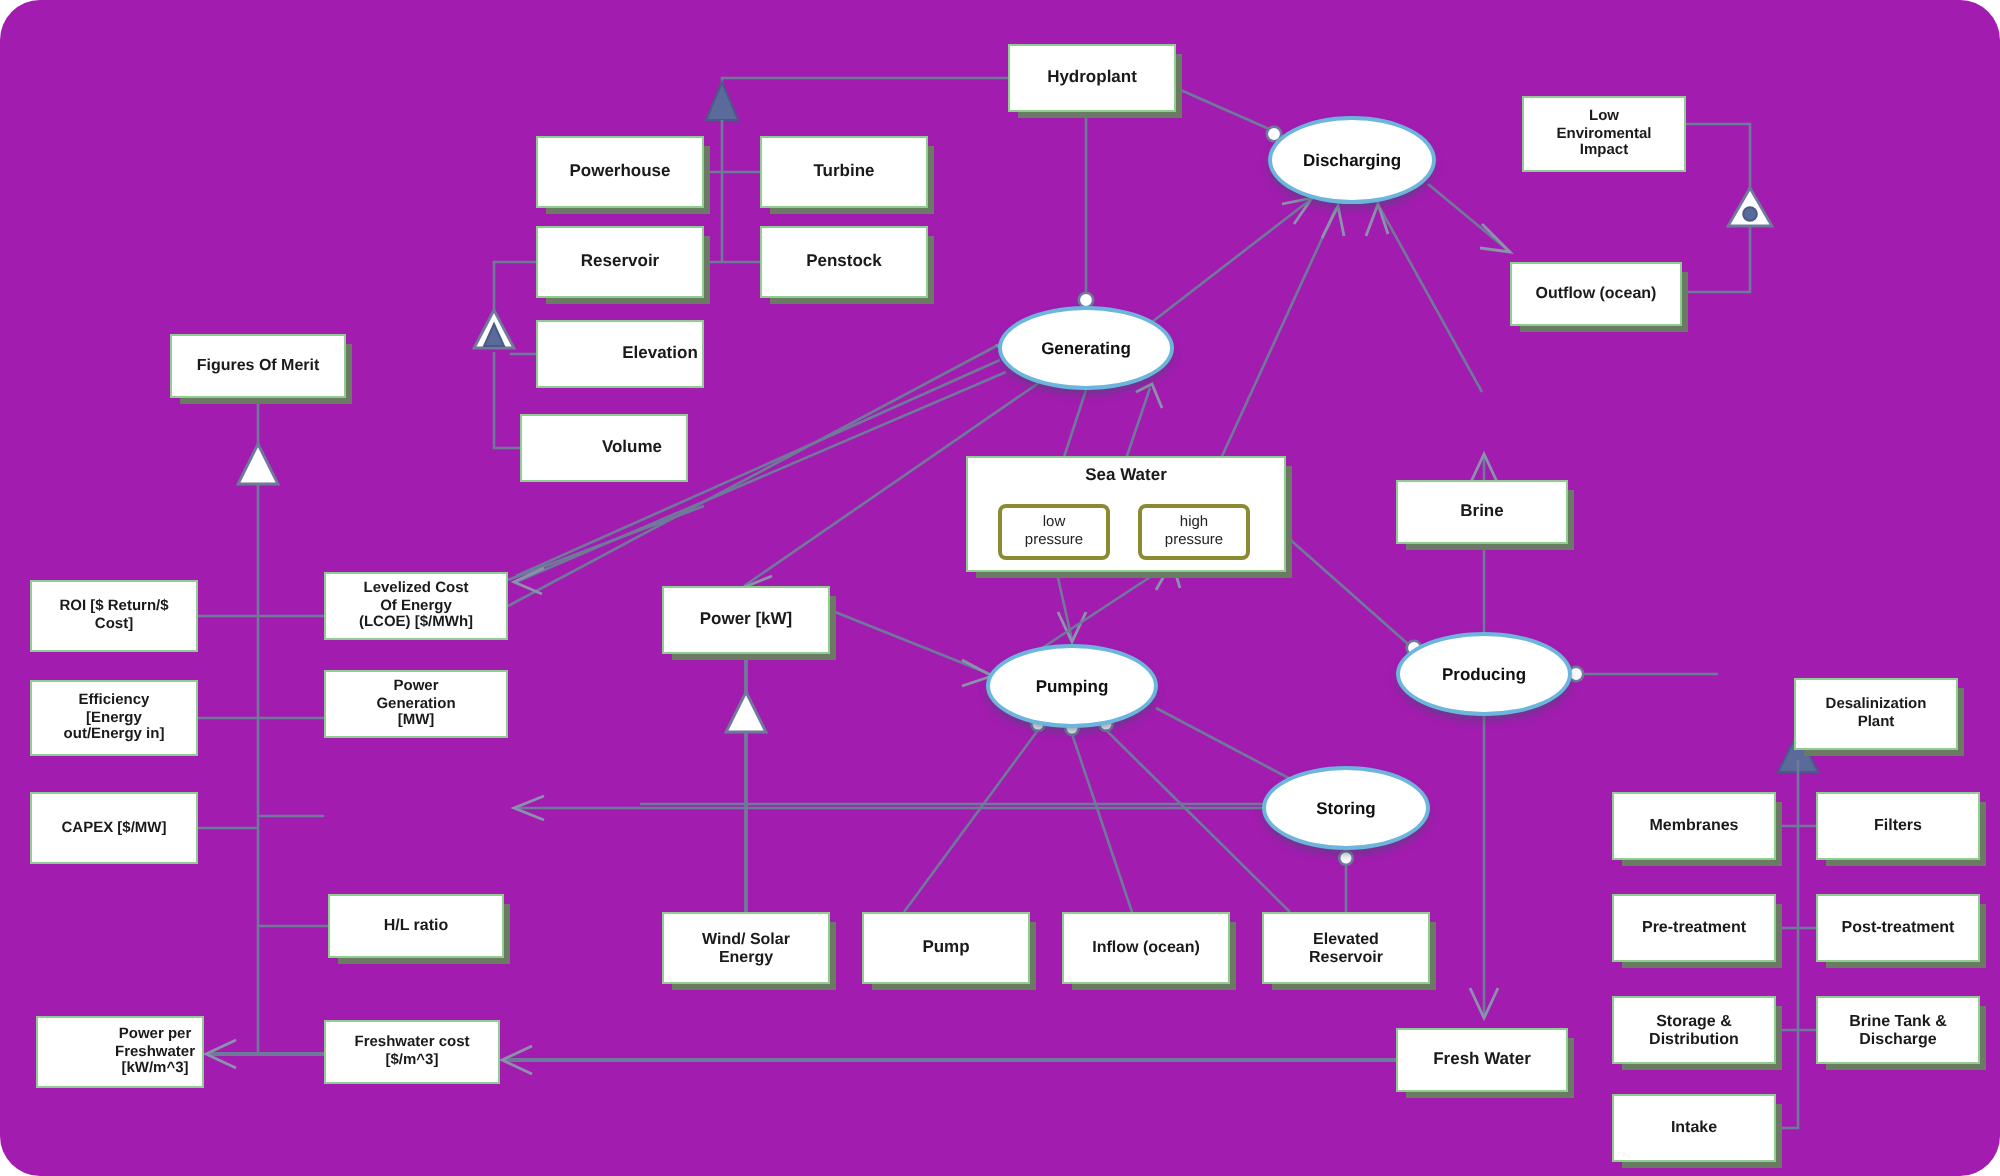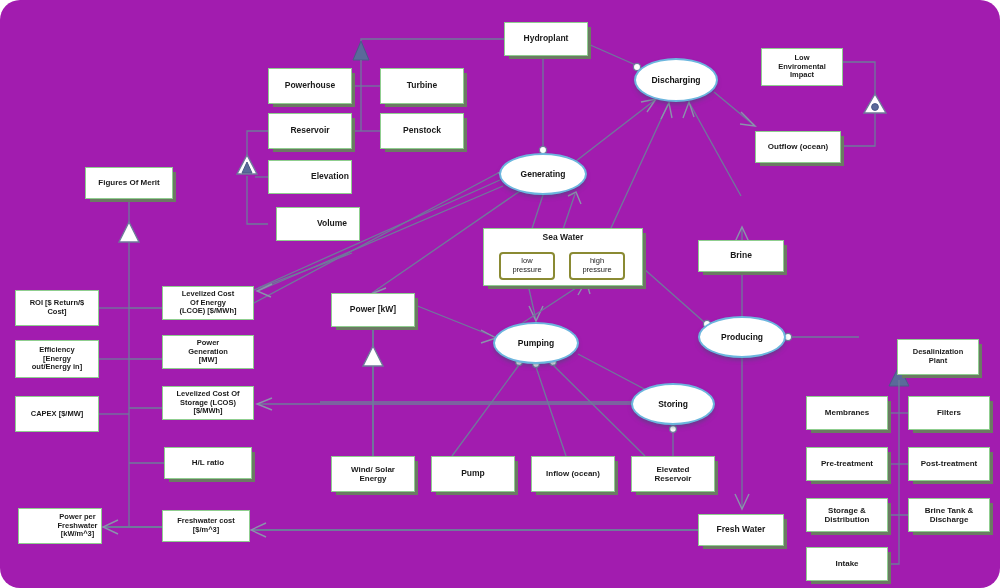--- a/index.html
+++ b/index.html
@@ -164,21 +164,21 @@
     </div>
   <div class="node box shadow" style="left:268px;top:113px;width:84px;height:36px;font-size:8.5px;">
       <span>Reservoir</span>
     </div>
   <div class="node box shadow" style="left:380px;top:113px;width:84px;height:36px;font-size:8.5px;">
       <span>Penstock</span>
     </div>
   <div class="node box plain" style="left:268px;top:160px;width:84px;height:34px;font-size:8.5px;padding-left:40px;">
       <span>Elevation</span>
     </div>
-  <div class="node box plain" style="left:276px;top:207px;width:84px;height:34px;font-size:8.5px;padding-left:28px;">
+  <div class="node box plain" style="left:260px;top:207px;width:84px;height:34px;font-size:8.5px;padding-left:28px;">
       <span>Volume</span>
     </div>
 
   <div class="node box plain" style="left:761px;top:48px;width:82px;height:38px;font-size:7.5px;white-space:pre-line;"><span>Low
 Enviromental
 Impact</span></div>
   <div class="node box shadow" style="left:755px;top:131px;width:86px;height:32px;font-size:8px;">
       <span>Outflow (ocean)</span>
     </div>
   <div class="node box shadow" style="left:698px;top:196px;width:86px;height:32px;font-size:8.5px;margin-top:44px;">
@@ -210,23 +210,20 @@
   <div class="node box plain" style="left:18px;top:508px;width:84px;height:36px;font-size:7.5px;white-space:pre-line;padding-left:35px;"><span>Power per
 Freshwater
 [kW/m^3]</span></div>
 
   <div class="node box plain" style="left:162px;top:286px;width:92px;height:34px;font-size:7.5px;white-space:pre-line;"><span>Levelized Cost
 Of Energy
 (LCOE) [$/MWh]</span></div>
   <div class="node box plain" style="left:162px;top:335px;width:92px;height:34px;font-size:7.5px;white-space:pre-line;"><span>Power
 Generation
 [MW]</span></div>
-  <div class="node box plain" style="left:162px;top:386px;width:92px;height:34px;font-size:7.5px;white-space:pre-line;"><span>Levelized Cost Of
-Storage (LCOS)
-[$/MWh]</span></div>
   <div class="node box shadow" style="left:164px;top:447px;width:88px;height:32px;font-size:8px;">
       <span>H/L ratio</span>
     </div>
   <div class="node box plain" style="left:162px;top:510px;width:88px;height:32px;font-size:7.5px;white-space:pre-line;"><span>Freshwater cost
 [$/m^3]</span></div>
 
   <div class="node box shadow" style="left:331px;top:293px;width:84px;height:34px;font-size:8.5px;">
       <span>Power [kW]</span>
     </div>
   <div class="node box shadow" style="left:331px;top:456px;width:84px;height:36px;font-size:8px;white-space:pre-line;"><span>Wind/ Solar

